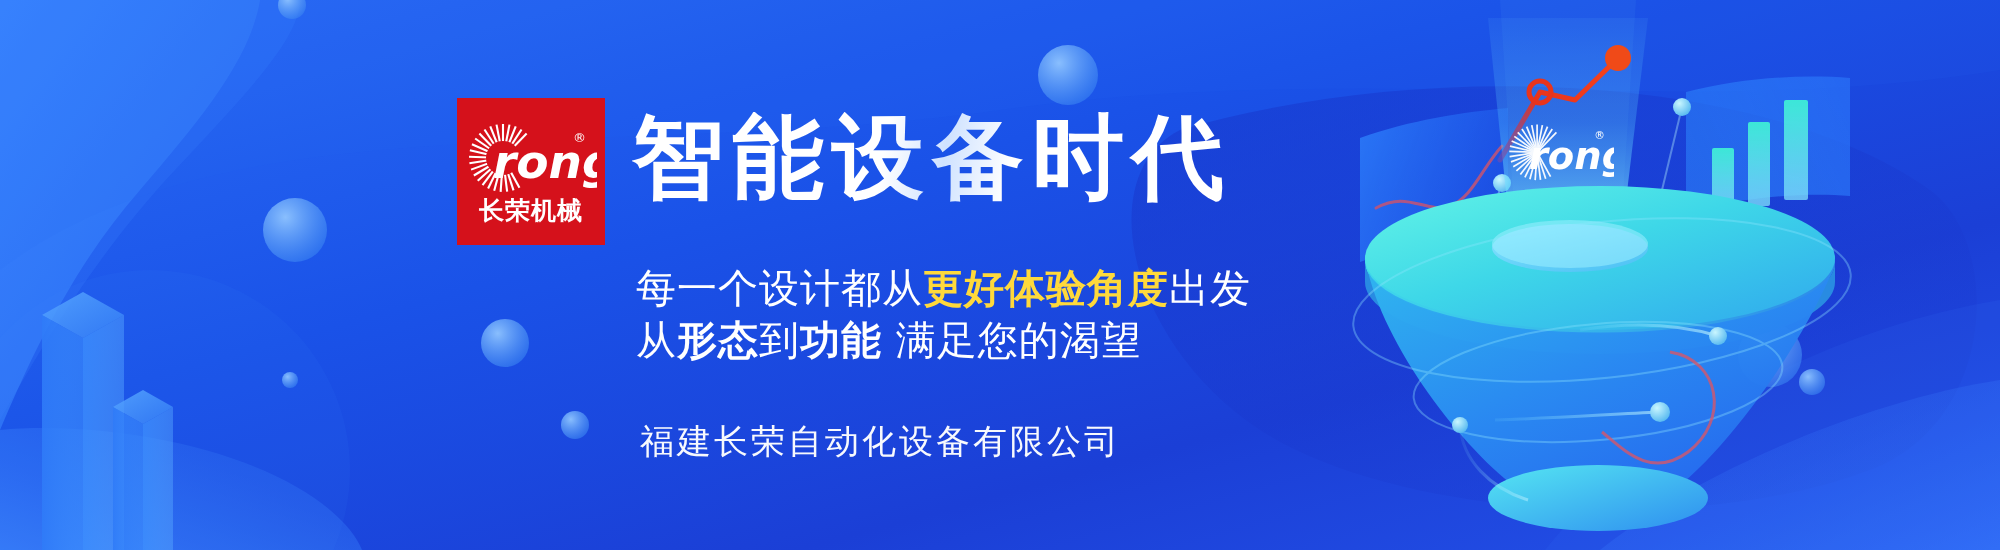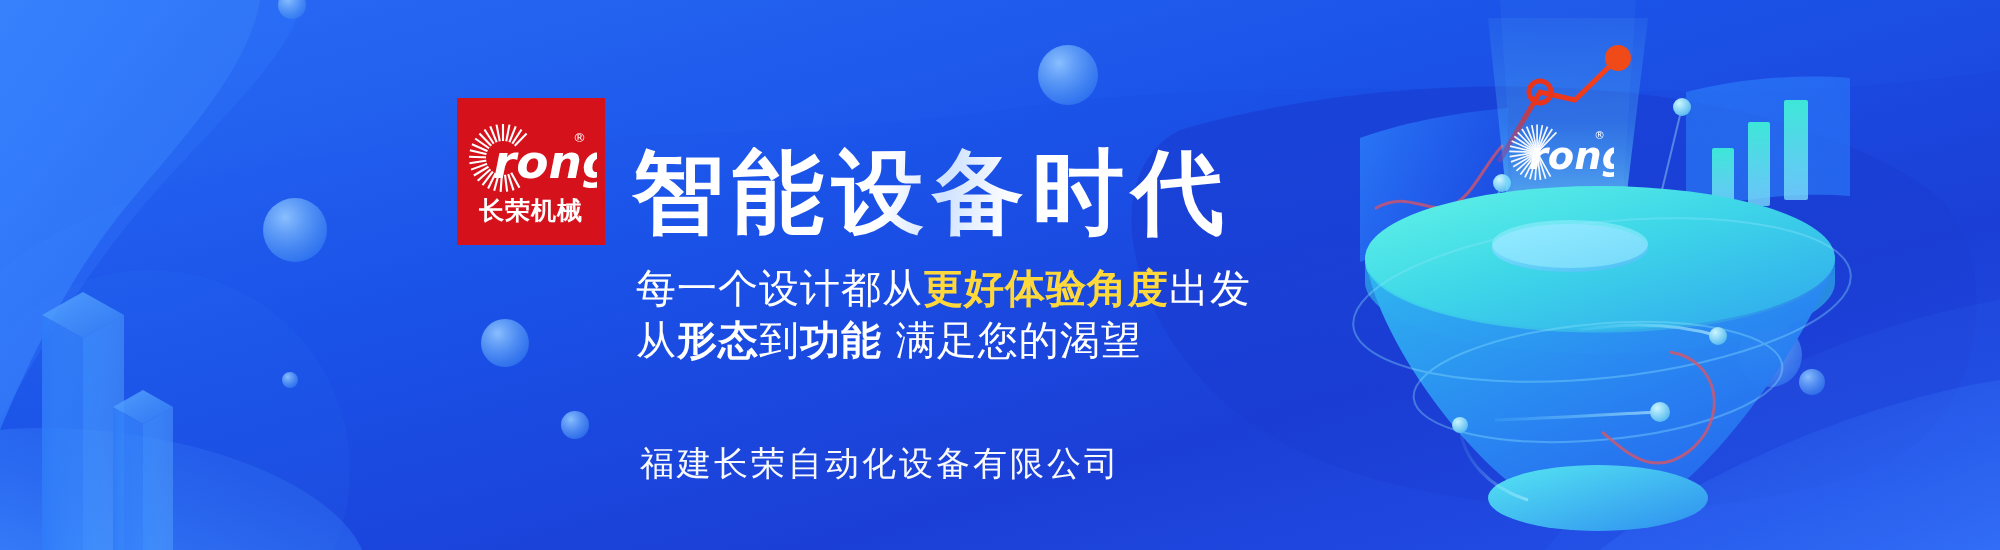--- a/index.html
+++ b/index.html
@@ -33,35 +33,35 @@
   }
 
   
   #headline{
     position:absolute;left:632px;top:112px;
     font-size:92px;line-height:1;font-weight:bold;letter-spacing:8px;
     color:#ffffff;white-space:nowrap;
     font-family:"DejaVu Sans","Liberation Sans",sans-serif;
     background:linear-gradient(100deg,#ffffff 0%,#ffffff 42%,#cfe2ff 52%,#ffffff 63%,#ffffff 100%);
     -webkit-background-clip:text;background-clip:text;
-    -webkit-text-fill-color:transparent;color:transparent;margin-top:35px;
+    -webkit-text-fill-color:transparent;color:transparent;
   }
 
   .sub-line{
     position:absolute;white-space:nowrap;color:#ffffff;
     font-family:"DejaVu Sans","Liberation Sans",sans-serif;
     font-size:40px;line-height:1;letter-spacing:1px;
   }
   #sub-line-1{left:636px;top:268px;}
   #sub-line-2{left:636px;top:320px;}
   .hl{color:#ffd93b;font-weight:bold;}
   .bd{font-weight:bold;}
 
   #company{
-    position:absolute;left:640px;top:446px;white-space:nowrap;
+    position:absolute;left:640px;top:424px;white-space:nowrap;
     color:#ffffff;opacity:.97;
     font-family:"DejaVu Sans","Liberation Sans",sans-serif;
     font-size:34px;line-height:1;letter-spacing:3px;font-weight:normal;
   }
 
   
   #graphic{position:absolute;left:1330px;top:0;width:560px;height:550px;}
   #graphic svg{position:absolute;left:0;top:0;}
   #funnel-logo{
     position:absolute;left:176px;top:118px;width:108px;height:72px;

